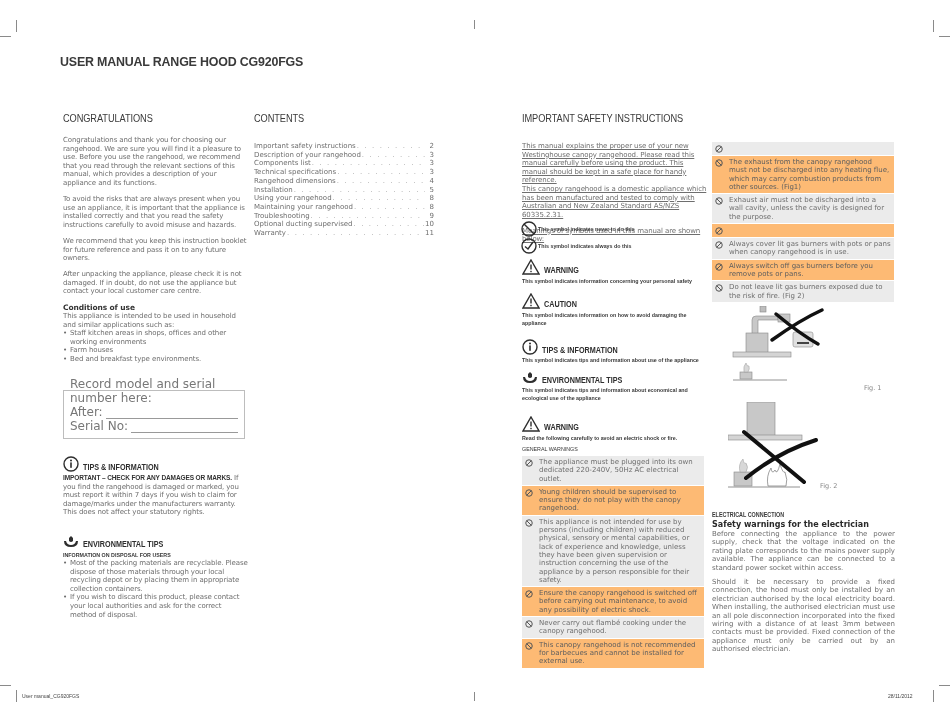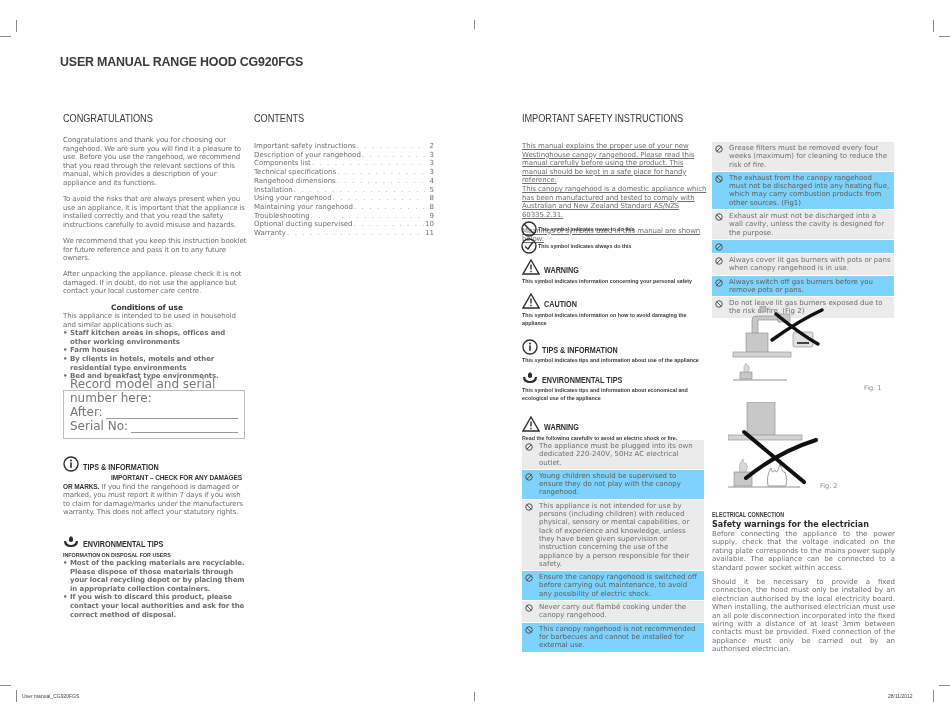--- a/index.html
+++ b/index.html
@@ -4,39 +4,39 @@
 <style>
   * { box-sizing: border-box; margin: 0; padding: 0; }
   html, body { width: 950px; height: 722px; background: #ffffff; overflow: hidden; }
   body { position: relative; font-family: "DejaVu Sans", sans-serif; color: #6a6a6a; }
   .abs { position: absolute; }
   .crop { position: absolute; background: #8a8a8a; }
   .doc-title { position: absolute; left: 60px; top: 54px; font-family: "Liberation Sans", sans-serif; font-weight: bold; font-size: 13.5px; color: #3a3a3a; letter-spacing: -0.2px; transform: scaleX(0.92); transform-origin: left; }
   .h2 { position: absolute; font-family: "Liberation Sans", sans-serif; font-size: 10.5px; color: #3a3a3a; letter-spacing: -0.1px; transform: scaleX(0.88); transform-origin: left; }
   .body-text { font-size: 7px; line-height: 8.6px; color: #6e6e6e; letter-spacing: -0.1px; }
   .para { margin-bottom: 7.5px; }
-  .bold-head { font-weight: bold; color: #333; font-size: 7.5px; margin-left: 48px; }
+  .bold-head { font-weight: bold; color: #333; font-size: 7.5px; }
   ul.bul { list-style: none; }
-  ul.bul li { padding-left: 7px; text-indent: -7px; font-weight: bold; }
+  ul.bul li { padding-left: 7px; text-indent: -7px; }
   ul.bul li::before { content: "\2022"; display: inline-block; width: 7px; text-indent: 0; }
   .record-box { position: absolute; left: 63px; top: 390px; width: 182px; height: 49px; border: 1px solid #bdbdbd; padding: 4px 6px; }
   .record-box .row { font-size: 12px; color: #777; height: 14px; display: flex; align-items: flex-end; }
   .record-box .line { flex: 1; border-bottom: 1px solid #999; margin-left: 3px; height: 7px; }
   .toc { position: absolute; left: 254px; top: 142px; width: 180px; }
   .toc-row { display: flex; font-size: 7px; line-height: 8.7px; color: #6e6e6e; }
   .toc-row .lbl { white-space: nowrap; }
   .toc-row .dots { flex: 1; overflow: hidden; white-space: nowrap; color: #999; letter-spacing: 1.6px; margin: 0 1px; }
   .toc-row .dots::before { content: ". . . . . . . . . . . . . . . . . . . . . . . . . . . . . . . . . . . . . . . ."; }
   .toc-row .pg { min-width: 8px; text-align: right; }
   .sym-head { display: flex; align-items: flex-end; gap: 4px; }
   .sym-head .title { font-family: "Liberation Sans", sans-serif; font-weight: bold; font-size: 8.5px; color: #2e2e2e; transform: scaleX(0.85); transform-origin: left; white-space: nowrap; }
   .sym-desc { font-family: "Liberation Sans", sans-serif; font-weight: bold; font-size: 6.2px; line-height: 8px; color: #3a3a3a; transform: scaleX(0.86); transform-origin: left; width: 215px; }
   .warn-table { position: absolute; width: 182px; }
   .warn-row { display: flex; padding: 2px 3px 2px 3px; font-size: 7px; line-height: 8.3px; color: #6e6e6e; margin-bottom: 1px; }
-  .warn-row.shade { background: #7dd3fc; color: #5e5e5e; }
+  .warn-row.shade { background: #fdba74; color: #5e5e5e; }
   .warn-row.light { background: #ebebeb; }
   .warn-row .ic { width: 14px; flex: none; }
   .warn-row .tx { flex: 1; }
   .fig-label { position: absolute; font-size: 6.5px; color: #888; }
   .elec { position: absolute; left: 712px; top: 511px; width: 183px; }
   .elec .caps { font-family: "Liberation Sans", sans-serif; font-weight: bold; font-size: 6.3px; color: #3a3a3a; transform: scaleX(0.86); transform-origin: left; }
   .elec .sub { font-weight: bold; font-size: 8px; color: #2a2a2a; margin: 2px 0 1px; }
   .elec .jt { text-align: justify; font-size: 7px; line-height: 8.4px; color: #6e6e6e; margin-bottom: 6px; }
   .footer-text { position: absolute; font-family: "Liberation Sans", sans-serif; font-size: 5px; color: #444; }
   svg { display: block; }
@@ -62,21 +62,20 @@
 <div class="abs body-text" style="left:63px;top:136px;width:185px;">
   <p class="para">Congratulations and thank you for choosing our rangehood. We are sure you will find it a pleasure to use. Before you use the rangehood, we recommend that you read through the relevant sections of this manual, which provides a description of your appliance and its functions.</p>
   <p class="para">To avoid the risks that are always present when you use an appliance, it is important that the appliance is installed correctly and that you read the safety instructions carefully to avoid misuse and hazards.</p>
   <p class="para">We recommend that you keep this instruction booklet for future reference and pass it on to any future owners.</p>
   <p class="para">After unpacking the appliance, please check it is not damaged. If in doubt, do not use the appliance but contact your local customer care centre.</p>
   <div class="bold-head">Conditions of use</div>
   <div>This appliance is intended to be used in household and similar applications such as:</div>
   <ul class="bul">
     <li>Staff kitchen areas in shops, offices and other working environments</li>
     <li>Farm houses</li>
-    <li>By clients in hotels, motels and other residential type environments</li>
     <li>Bed and breakfast type environments.</li>
   </ul>
 </div>
 
 <div class="record-box">
   <div class="row" style="height:10px;">Record model and serial number here:</div>
   <div class="row">
     <span>After:</span>
     <span class="line"></span>
   </div>
@@ -262,21 +261,21 @@
           <rect x="8.3" y="5.5" width="1.4" height="5" fill="#2e2e2e"></rect>
           <rect x="8.3" y="11.8" width="1.4" height="1.4" fill="#2e2e2e"></rect>
         </svg>
       </span>
       <span class="title">WARNING</span>
     </div>
   <div class="sym-desc" style="margin-top:2px;">Read the following carefully to avoid an electric shock or fire.</div>
   <div class="sym-desc" style="margin-top:3px;font-weight:normal;color:#333;">GENERAL WARNINGS</div>
 </div>
 
-<div class="warn-table" style="left:522px;top:440px;border-radius:6px;" id="gw">
+<div class="warn-table" style="left:522px;top:456px;border-radius:6px;" id="gw">
     <div class="warn-row light">
       <span class="ic">
         <svg width="8" height="8" viewBox="0 0 16 16" style="margin-top:1px">
           <circle cx="8" cy="8" r="6.5" fill="none" stroke="#555" stroke-width="2"></circle>
           <line x1="12.5" y1="3.5" x2="3.5" y2="12.5" stroke="#555" stroke-width="2"></line>
         </svg>
       </span>
       <span class="tx">The appliance must be plugged into its own dedicated 220-240V, 50Hz AC electrical outlet.</span>
     </div>
     <div class="warn-row shade">
@@ -327,21 +326,20 @@
   </div>
 
 <div class="warn-table" style="left:712px;top:142px;" id="rw">
     <div class="warn-row light">
       <span class="ic">
         <svg width="8" height="8" viewBox="0 0 16 16" style="margin-top:1px">
           <circle cx="8" cy="8" r="6.5" fill="none" stroke="#555" stroke-width="2"></circle>
           <line x1="12.5" y1="3.5" x2="3.5" y2="12.5" stroke="#555" stroke-width="2"></line>
         </svg>
       </span>
-      <span class="tx">Grease filters must be removed every four weeks (maximum) for cleaning to reduce the risk of fire.</span>
     </div>
     <div class="warn-row shade">
       <span class="ic">
         <svg width="8" height="8" viewBox="0 0 16 16" style="margin-top:1px">
           <circle cx="8" cy="8" r="6.5" fill="none" stroke="#555" stroke-width="2"></circle>
           <line x1="3.5" y1="3.5" x2="12.5" y2="12.5" stroke="#555" stroke-width="2"></line>
         </svg>
       </span>
       <span class="tx">The exhaust from the canopy rangehood must not be discharged into any heating flue, which may carry combustion products from other sources. (Fig1)</span>
     </div>

